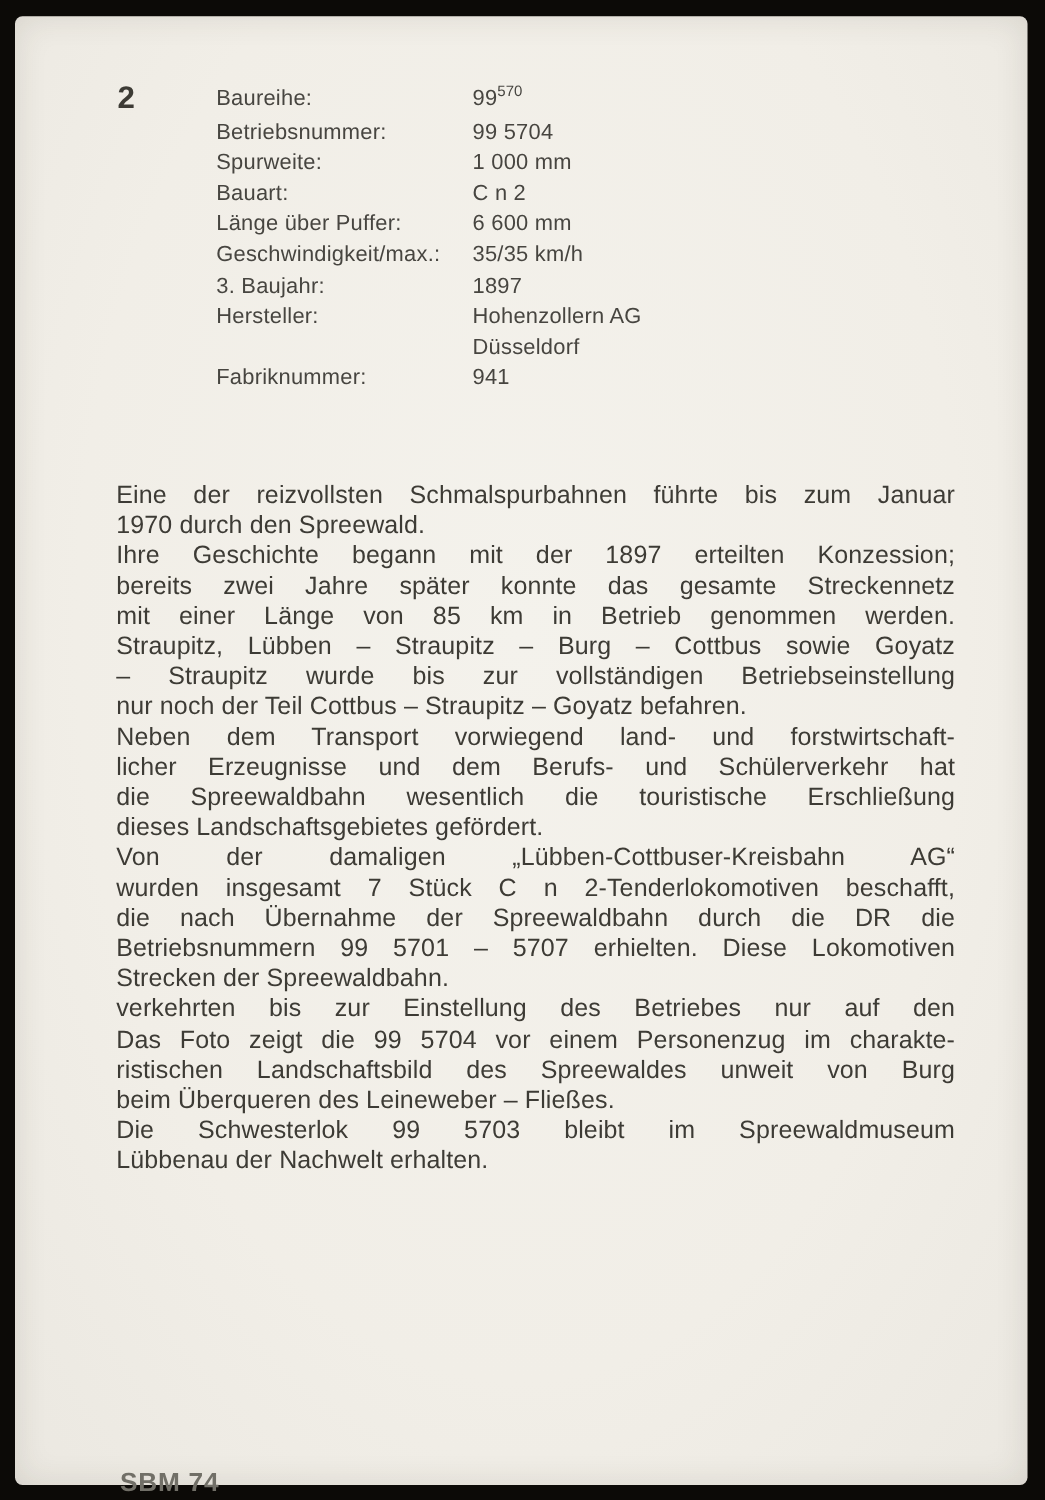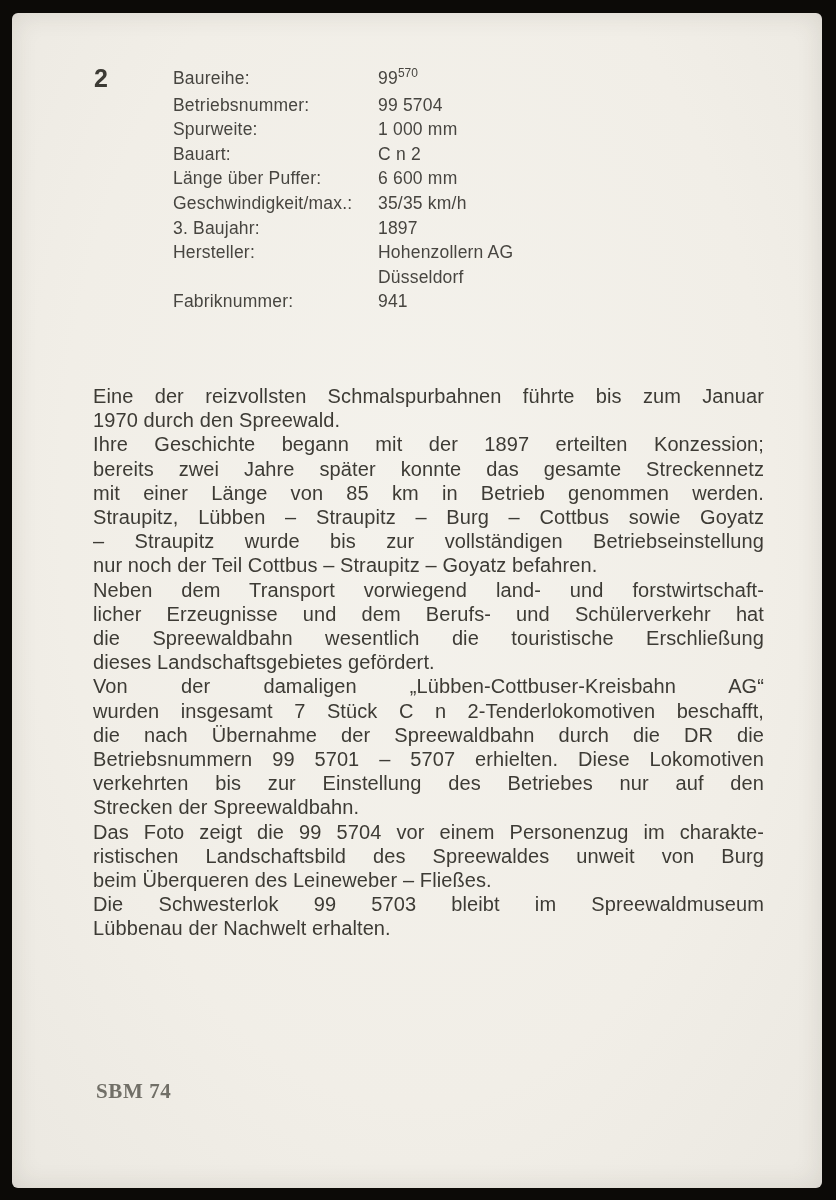--- a/index.html
+++ b/index.html
@@ -55,25 +55,24 @@
   .line{
     white-space:nowrap;
     text-align:justify;
     text-align-last:justify;
   }
   .line.last{
     text-align:left;
     text-align-last:left;
   }
   .footer-code{
-    position:absolute;left:84px;top:1066px;
+    position:absolute;left:84px;top:1162px;
     font-size:21px;font-weight:bold;
     color:var(--footer-text);
     letter-spacing:0.6px;
-    font-family:Liberation Serif, serif;
   }
 </style>
 </head>
 <body>
 
 <div class="card">
 
   <div class="page-number">2</div>
 
   <div class="spec-table">
@@ -160,22 +159,22 @@
         <div class="line">Neben dem Transport vorwiegend land- und forstwirtschaft-</div>
         <div class="line">licher Erzeugnisse und dem Berufs- und Schülerverkehr hat</div>
         <div class="line">die Spreewaldbahn wesentlich die touristische Erschließung</div>
         <div class="line last">dieses Landschaftsgebietes gefördert.</div>
       </div>
       <div>
         <div class="line">Von der damaligen „Lübben-Cottbuser-Kreisbahn AG“</div>
         <div class="line">wurden insgesamt 7 Stück C n 2-Tenderlokomotiven beschafft,</div>
         <div class="line">die nach Übernahme der Spreewaldbahn durch die DR die</div>
         <div class="line">Betriebsnummern 99 5701 – 5707 erhielten. Diese Lokomotiven</div>
+        <div class="line last">Strecken der Spreewaldbahn.</div>
         <div class="line">verkehrten bis zur Einstellung des Betriebes nur auf den</div>
-        <div class="line last">Strecken der Spreewaldbahn.</div>
       </div>
       <div>
         <div class="line">Das Foto zeigt die 99 5704 vor einem Personenzug im charakte-</div>
         <div class="line">ristischen Landschaftsbild des Spreewaldes unweit von Burg</div>
         <div class="line last">beim Überqueren des Leineweber – Fließes.</div>
       </div>
       <div>
         <div class="line">Die Schwesterlok 99 5703 bleibt im Spreewaldmuseum</div>
         <div class="line last">Lübbenau der Nachwelt erhalten.</div>
       </div>

